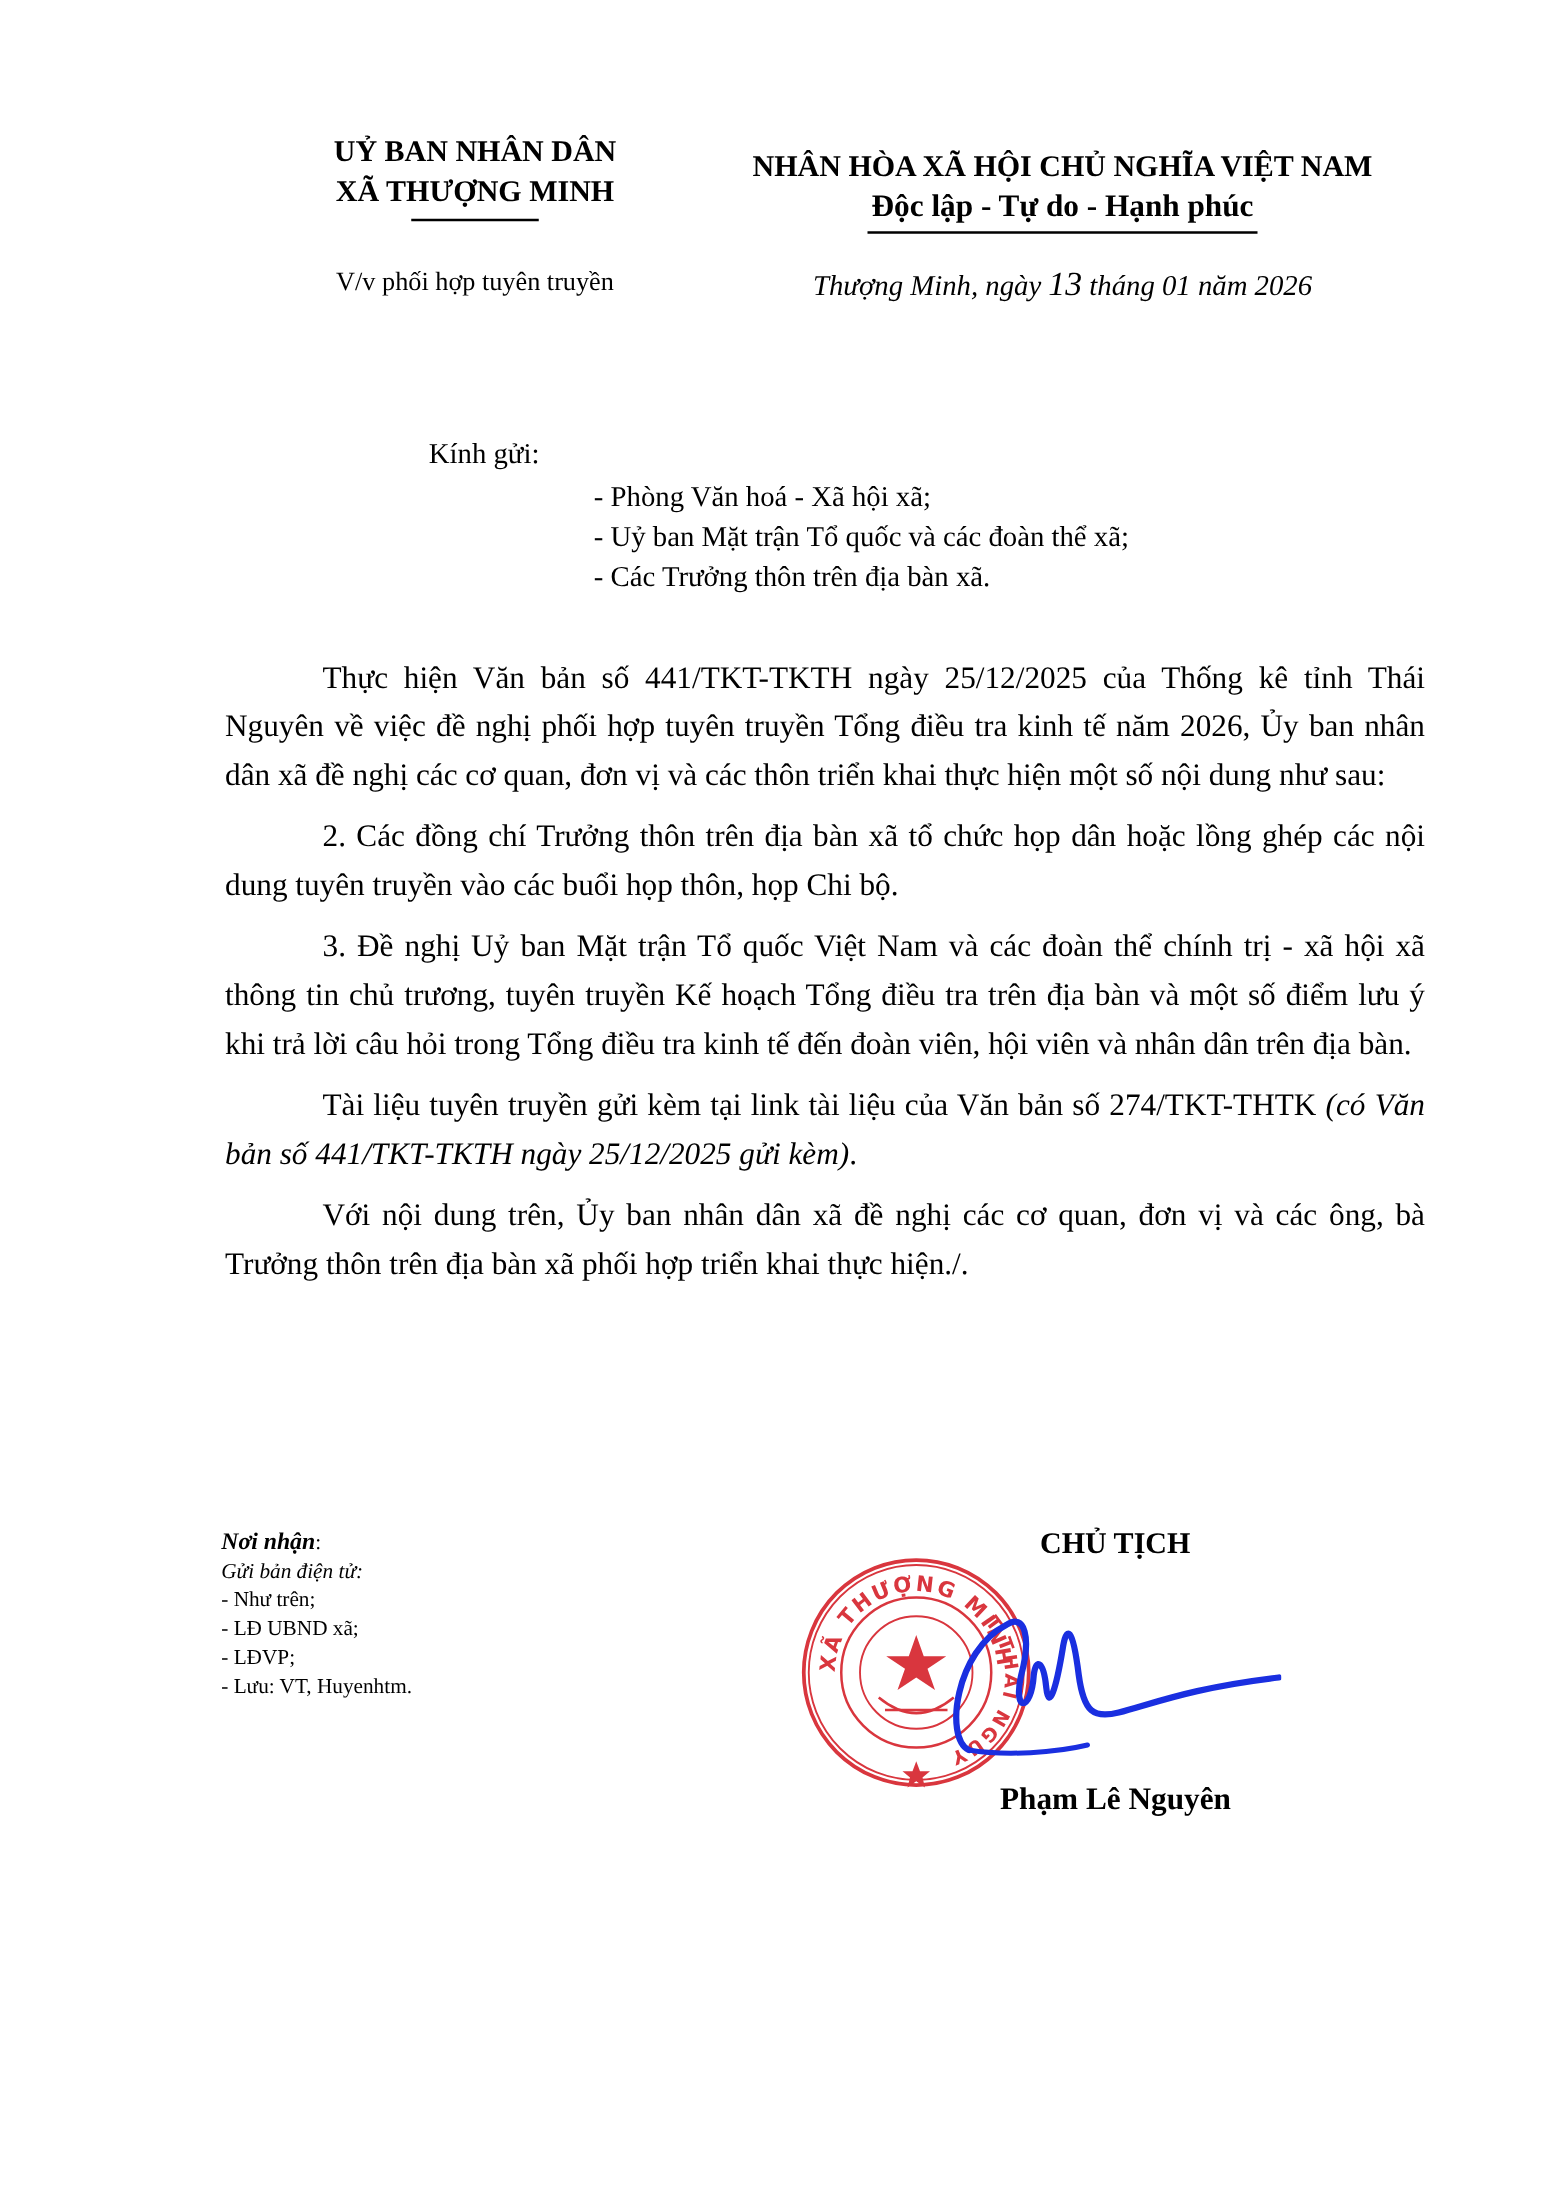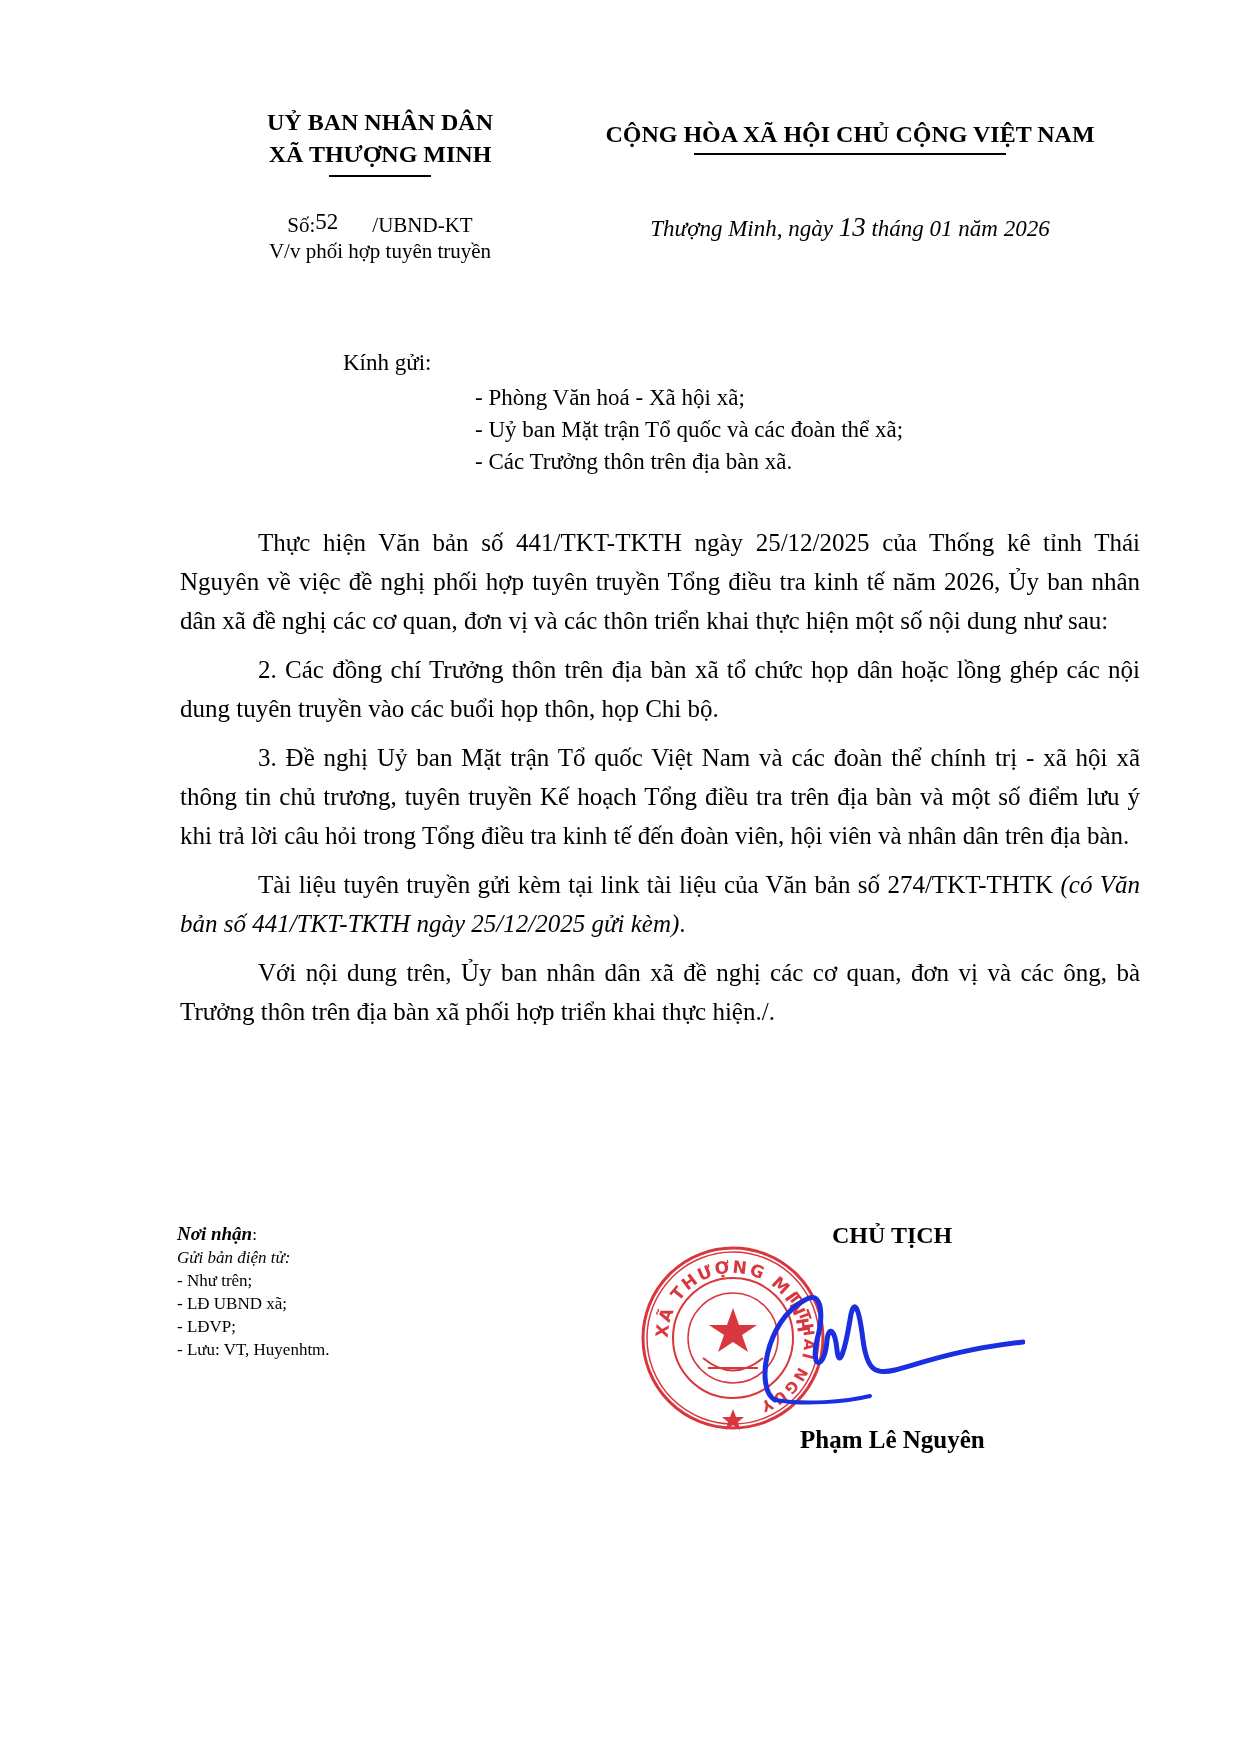--- a/index.html
+++ b/index.html
@@ -33,28 +33,26 @@
 </head>
 <body>
 
 <div class="abs hdr-left">
   <div class="org">UỶ BAN NHÂN DÂN</div>
   <div class="org">XÃ THƯỢNG MINH</div>
   <div class="line"></div>
 </div>
 
 <div class="abs docno">
-  <div>
-    <span>Số:</span><span class="num">52</span><span style="display:inline-block;width:34px"></span><span>/UBND-KT</span>
-  </div>
   <div>V/v phối hợp tuyên truyền</div>
 </div>
 
 <div class="abs hdr-right">
-  <div class="nation">CỘNG HÒA XÃ HỘI CHỦ CỘNG VIỆT NAM</div>
+  <div class="nation">NHÂN HÒA XÃ HỘI CHỦ NGHĨA VIỆT NAM</div>
+  <div class="motto">Độc lập - Tự do - Hạnh phúc</div>
   <div class="line"></div>
 </div>
 
 <div class="abs date">
   <span>Thượng Minh, ngày</span>
   <span class="day">13</span>
   <span>tháng 01 năm 2026</span>
 </div>
 
 <div class="abs kinhgui">Kính gửi:</div>

